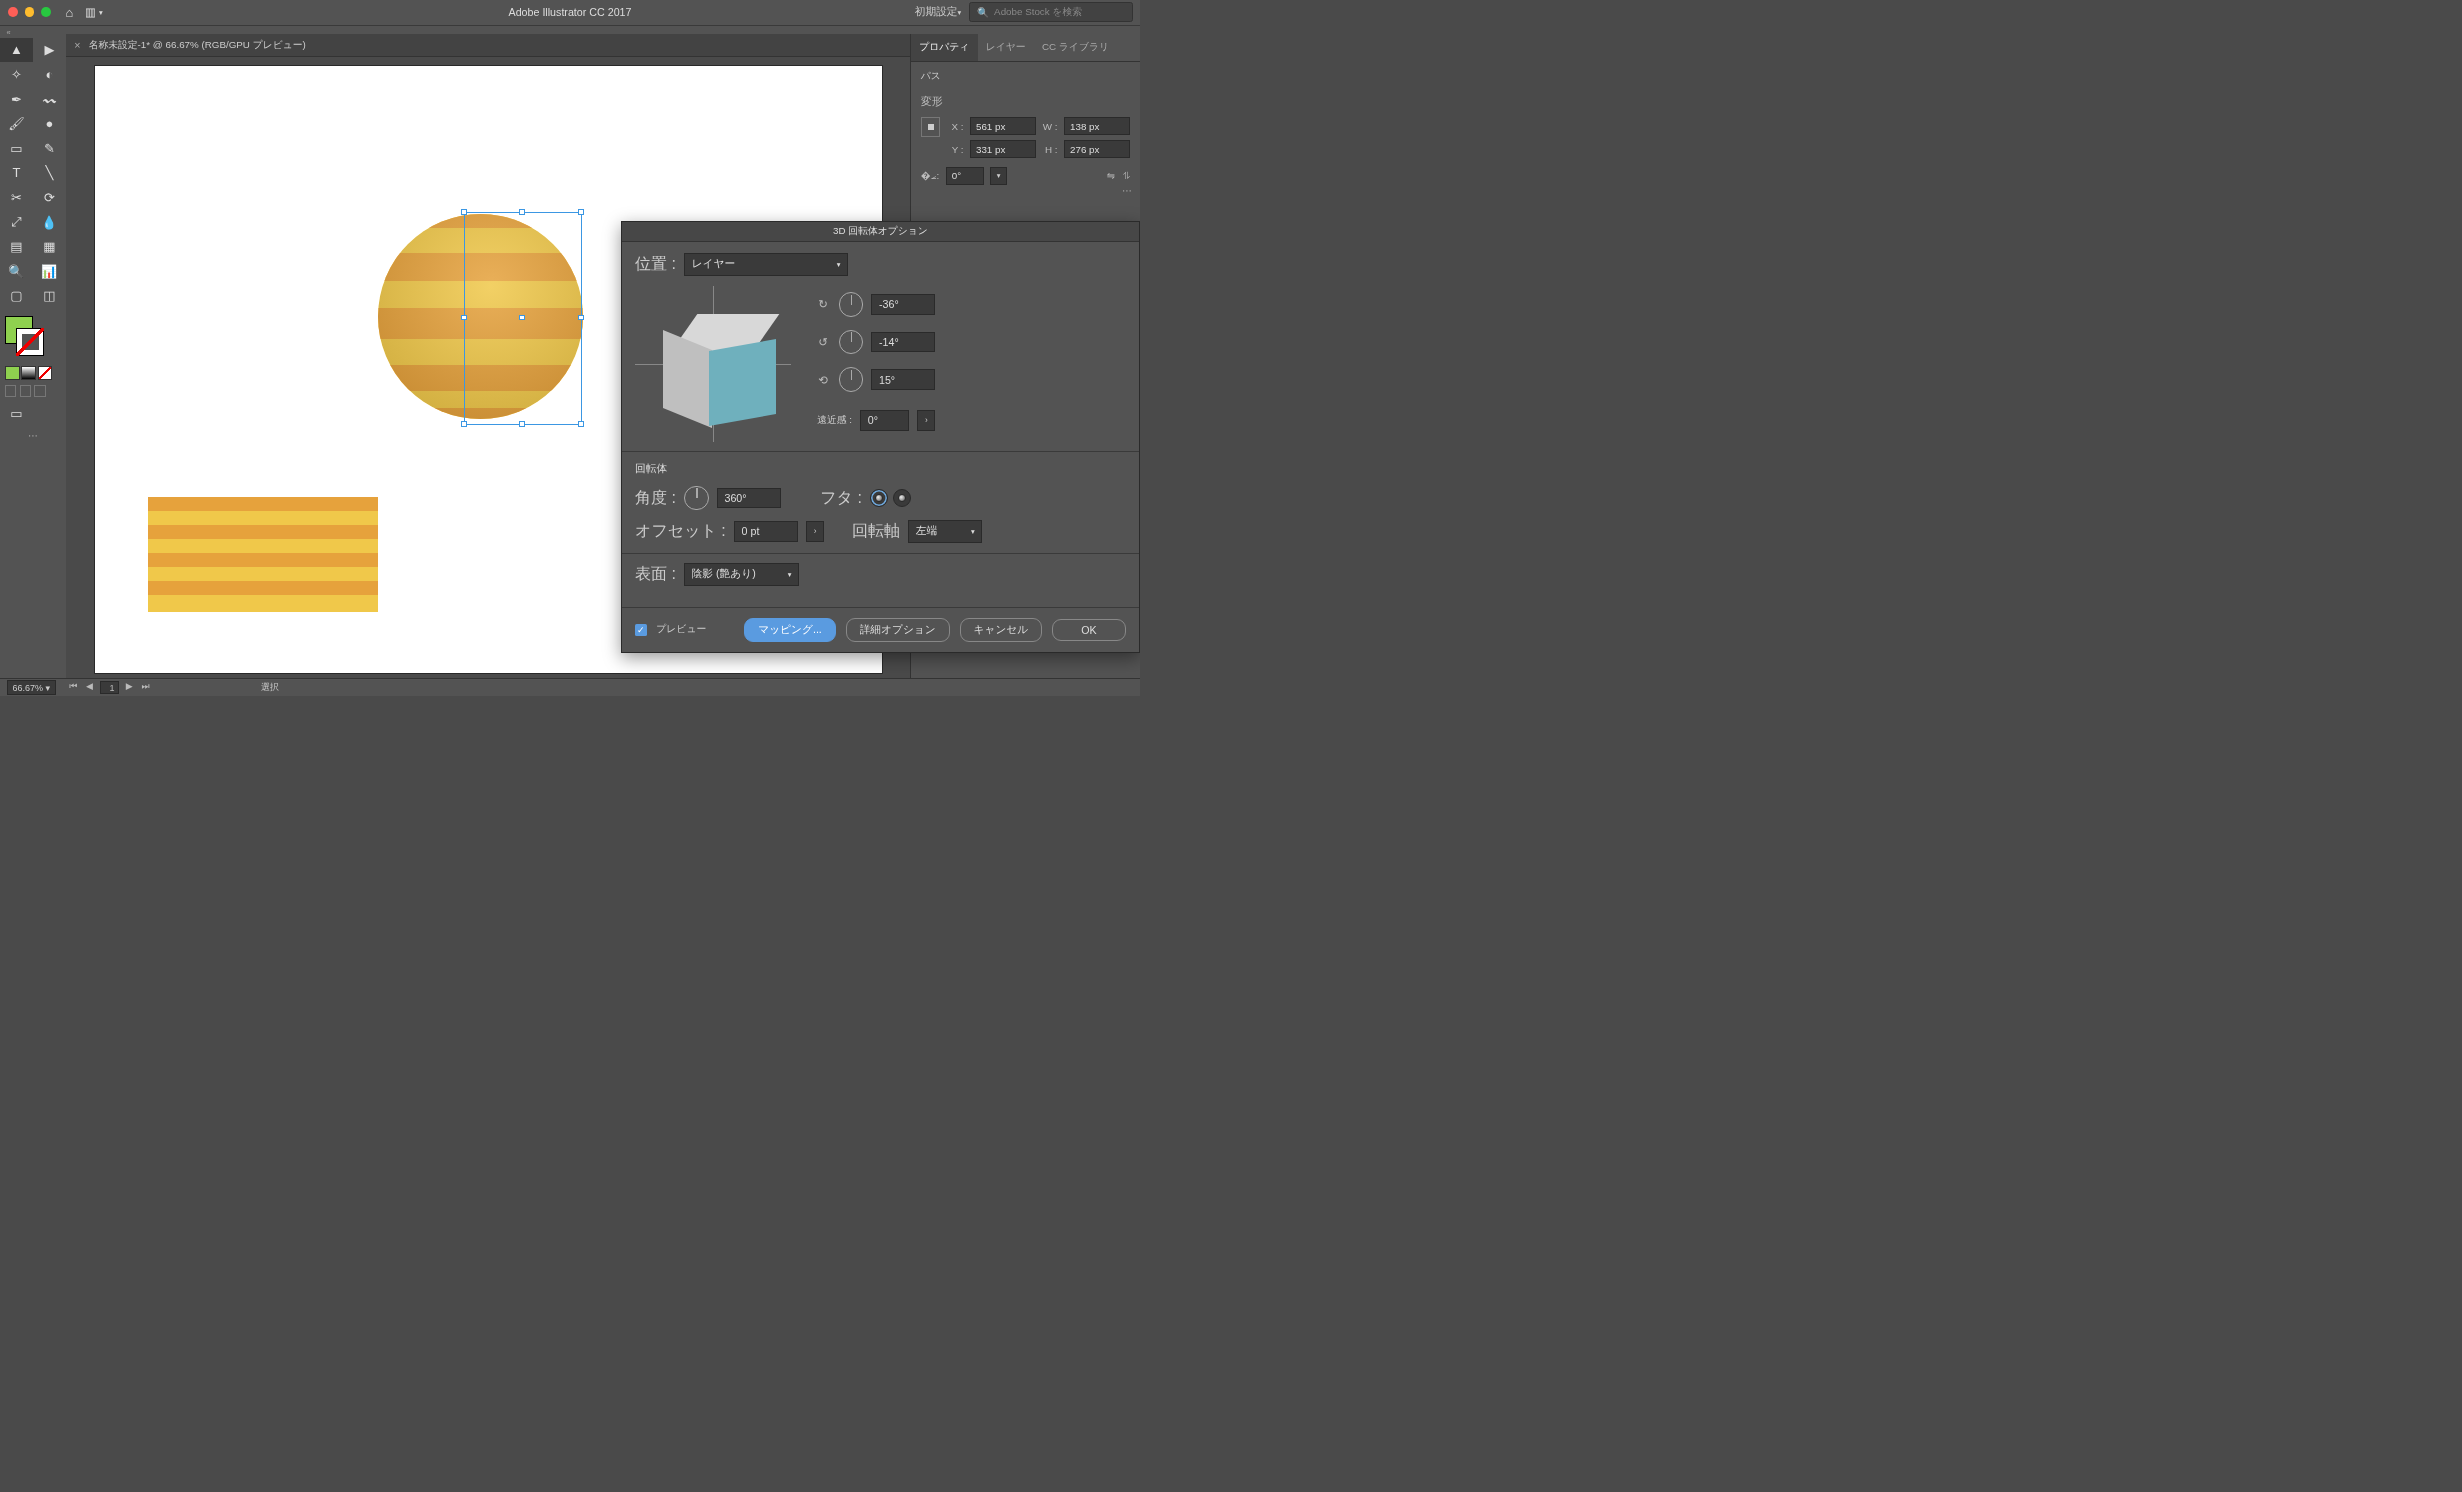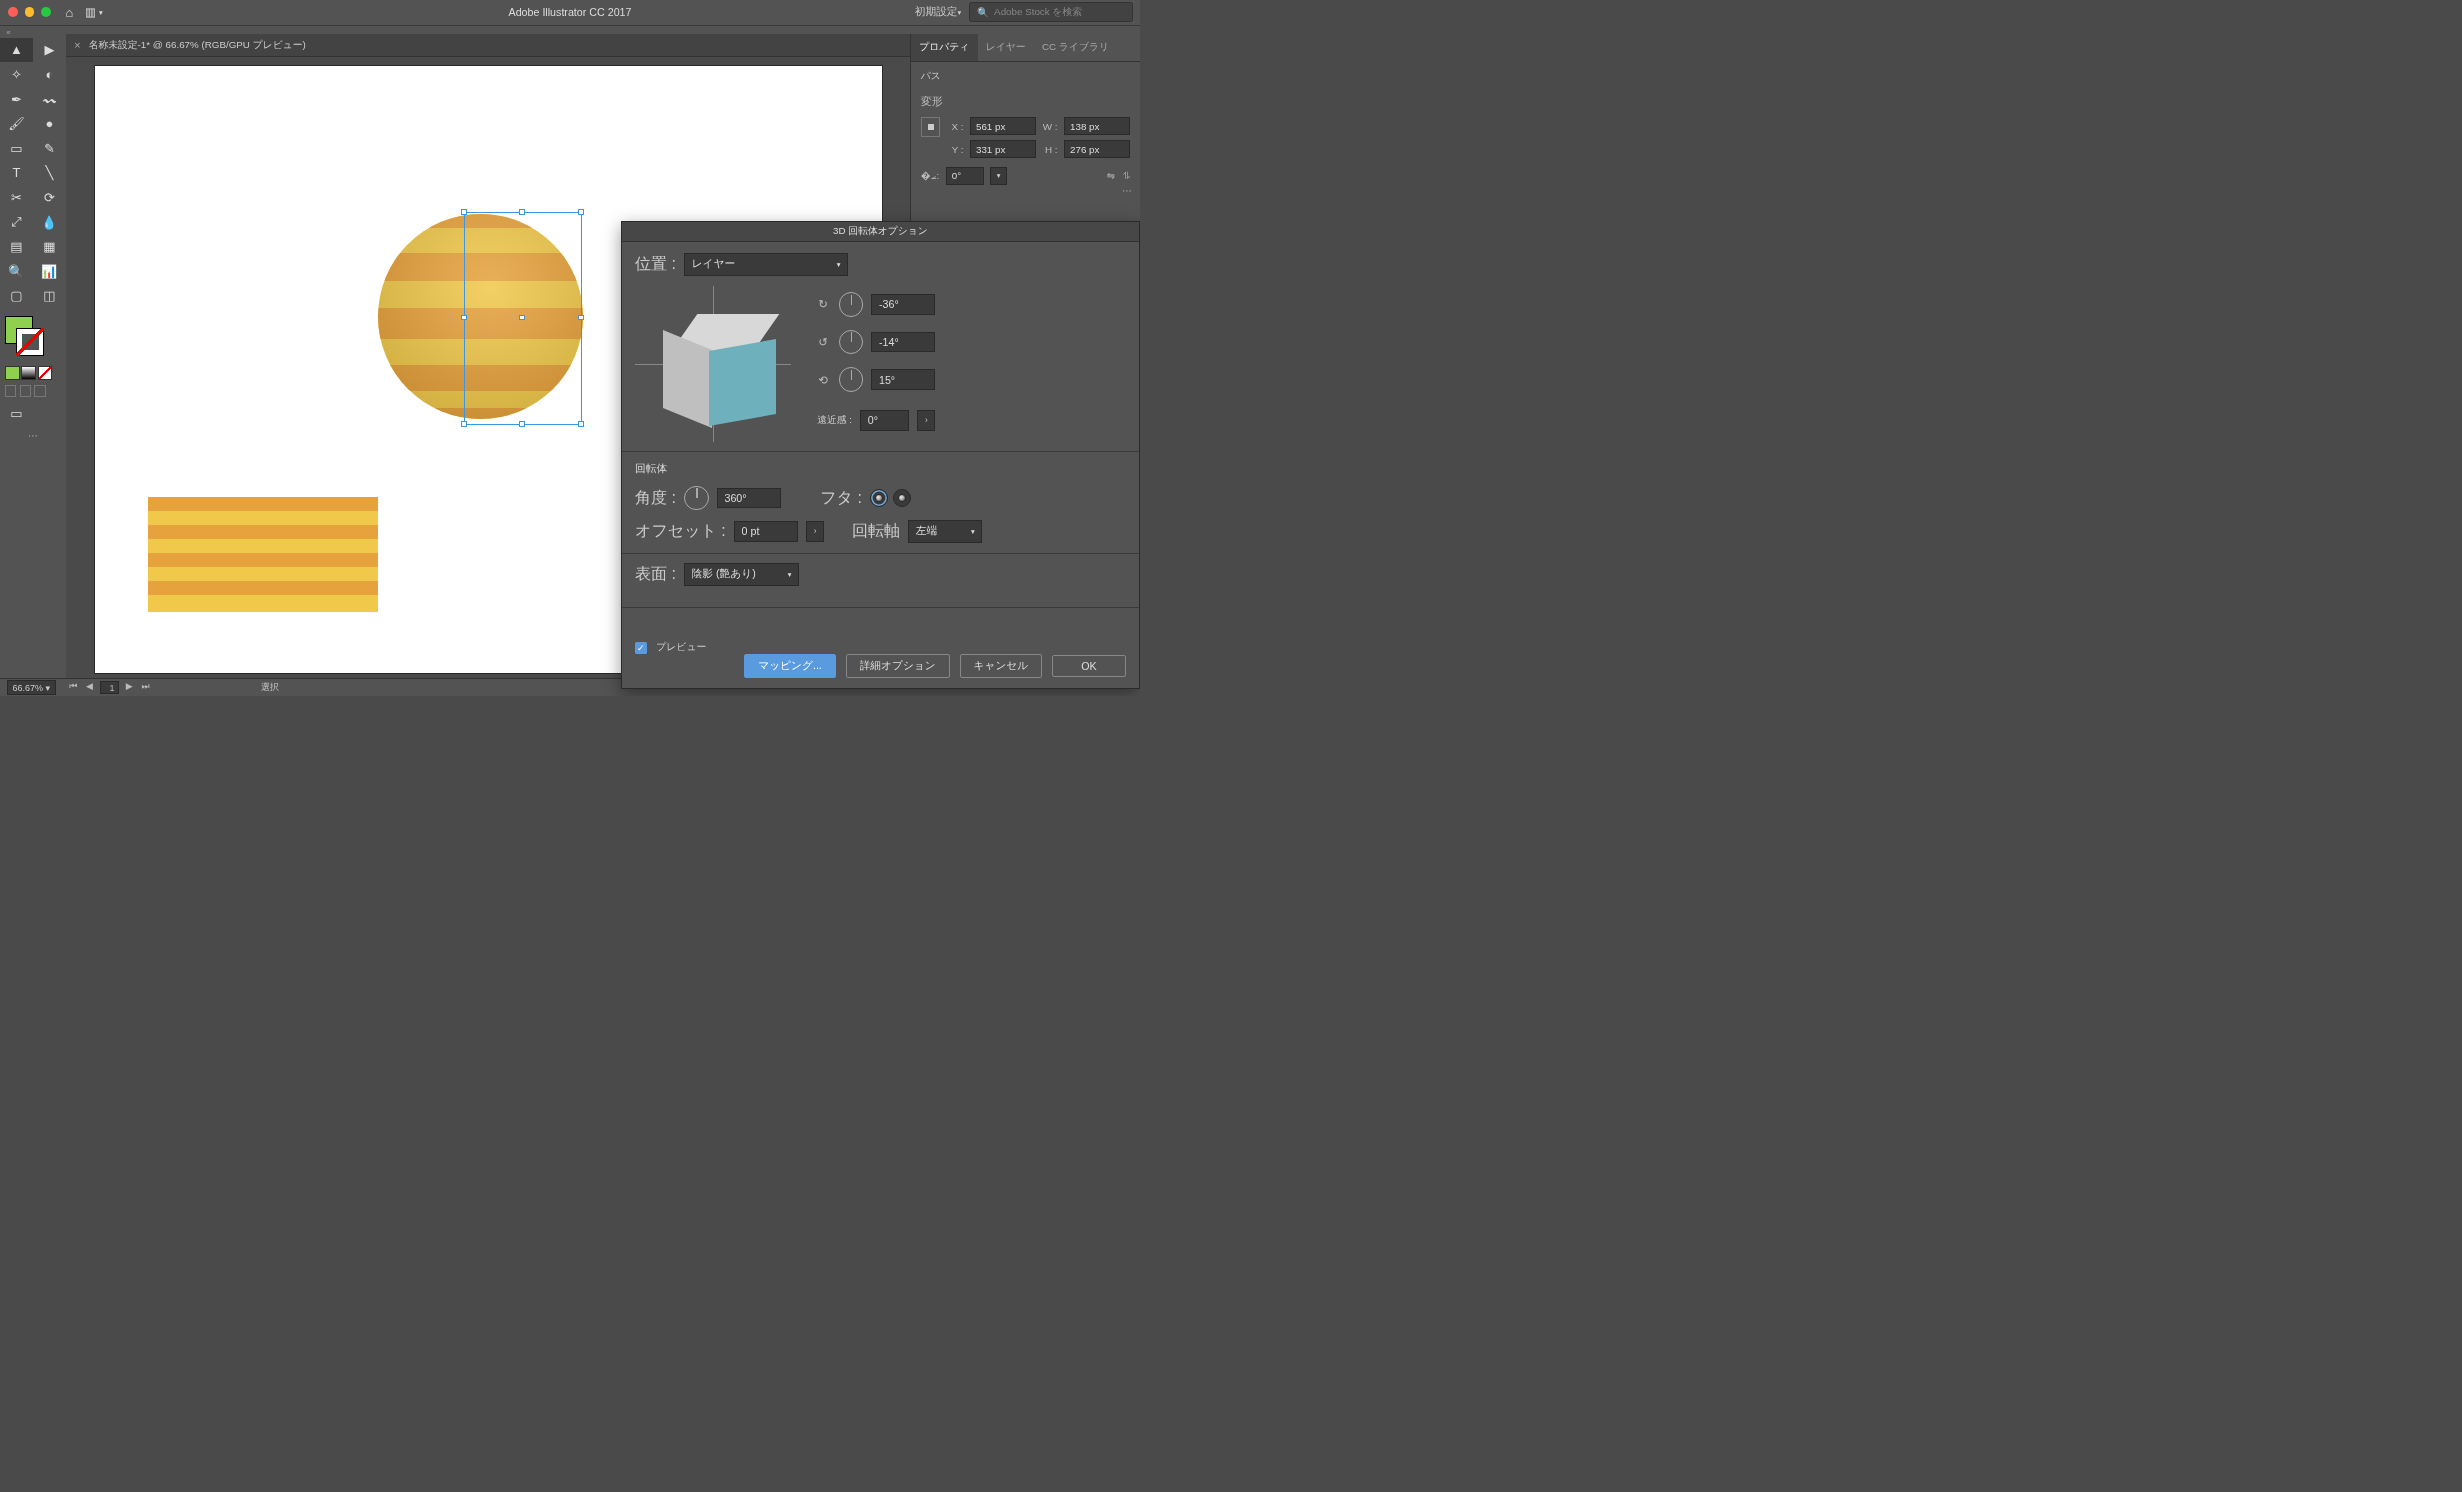--- a/index.html
+++ b/index.html
@@ -124,21 +124,21 @@
 .dlg-sub{color:#ddd;font-size:10.7px;margin-bottom:9.8px;}
 
 .step-btn{width:18px;height:21.3px;background:#3a3a3a;border:0.8px solid #2a2a2a;display:flex;align-items:center;justify-content:center;font-size:8.2px;color:#ccc;}
 .cap-btns{display:flex;gap:4.9px;}
 .cap-btns span{width:18px;height:18px;border-radius:50%;background:#3a3a3a;border:0.8px solid #2a2a2a;display:inline-flex;align-items:center;justify-content:center;}
 .cap-btns .sel{box-shadow:0 0 0 1.6px #6fa8dc inset;}
 .cap-btns .dot{width:8.2px;height:8.2px;border-radius:50%;background:radial-gradient(circle at 35% 35%,#eee,#555);}
 
 .dlg-footer{display:flex;align-items:center;gap:9.8px;padding:9.8px 13px;border-top:0.8px solid #3a3a3a;}
 .chk{width:11.5px;height:11.5px;background:#5a9be0;display:inline-flex;align-items:center;justify-content:center;color:#fff;font-size:9px;border-radius:1.6px;}
-.pill{padding:4.1px 13px;border-radius:2px;border:0.8px solid #888;color:#ddd;font-size:10.7px;background:transparent;margin-top:36px;}
+.pill{padding:4.1px 13px;border-radius:9px;border:0.8px solid #888;color:#ddd;font-size:10.7px;background:transparent;}
 .pill.primary{background:#5a9be0;border-color:#5a9be0;color:#fff;}
 .dlg-footer .spacer{flex:1;}
 </style>
 </head>
 <body>
 
 <div class="titlebar">
   <div class="traffic">
     <span class="tr-close"></span>
     <span class="tr-min"></span>

